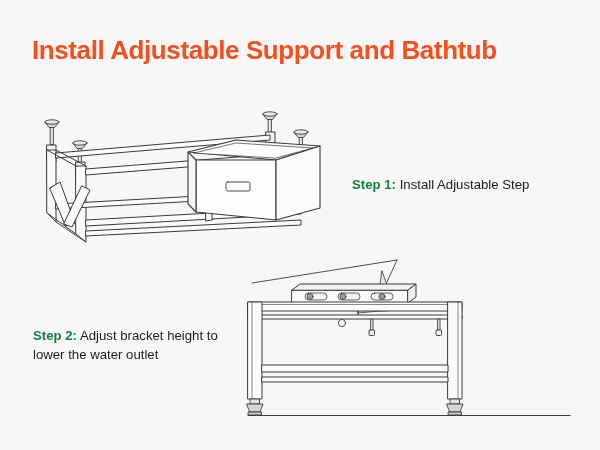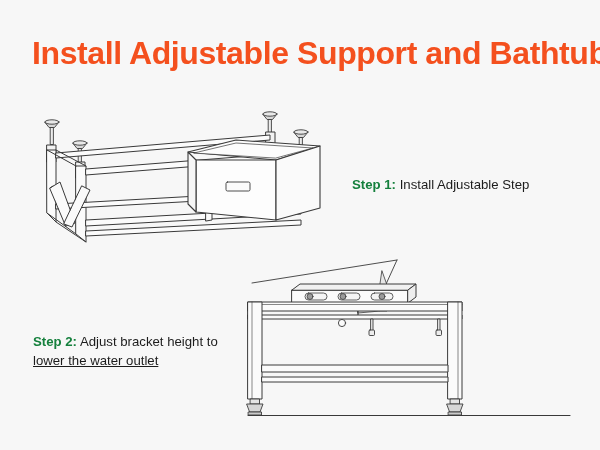--- a/index.html
+++ b/index.html
@@ -18,21 +18,21 @@
     position: relative;
     width: 600px;
     height: 450px;
     background: #f7f7f7;
   }
   #title {
     position: absolute;
     left: 32px;
     top: 36px;
     width: 560px;
-    font-size: 32px;
+    font-size: 26px;
     font-weight: bold;
     letter-spacing: -0.4px;
     color: #f4501e;
     line-height: 1.1;
     white-space: nowrap;
   }
   .step-label {
     position: absolute;
     color: #1c1c1c;
     font-size: 13.2px;
@@ -44,23 +44,22 @@
   }
   #step1-label {
     left: 352px;
     top: 175px;
     white-space: nowrap;
   }
   #step2-label {
     left: 33px;
     top: 326px;
     width: 230px;
-    margin-top: 6px;
-  }
-  #step2-label .l2, #step2-label .l3 { display: block; text-decoration: underline; }
+  }
+  #step2-label .l2, #step2-label .l3 { display: block; }
   svg { display: block; }
   #upper-illustration {
     position: absolute;
     left: 20px;
     top: 100px;
   }
   #lower-illustration {
     position: absolute;
     left: 230px;
     top: 255px;

